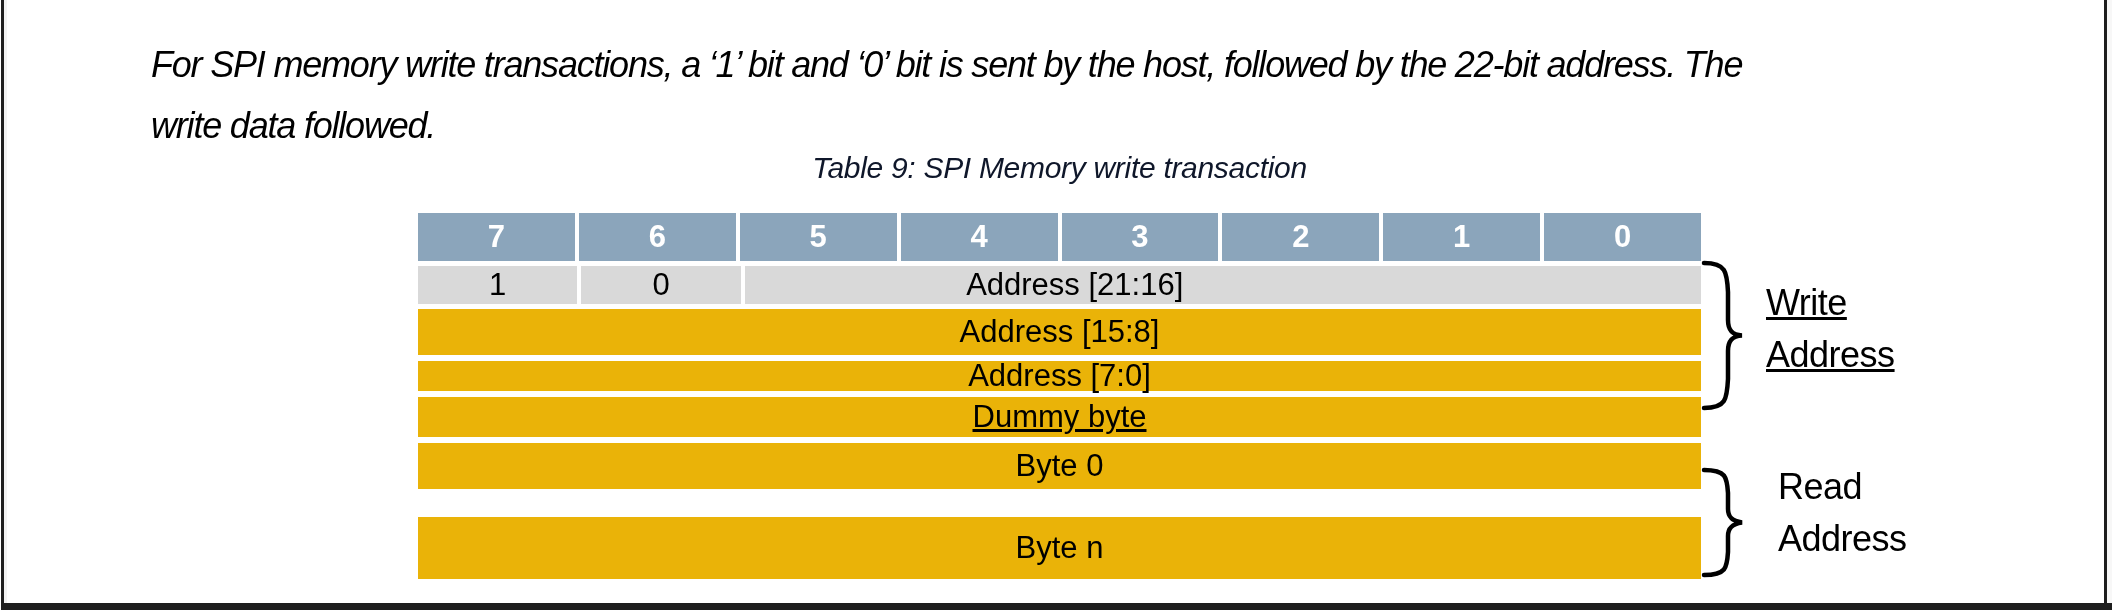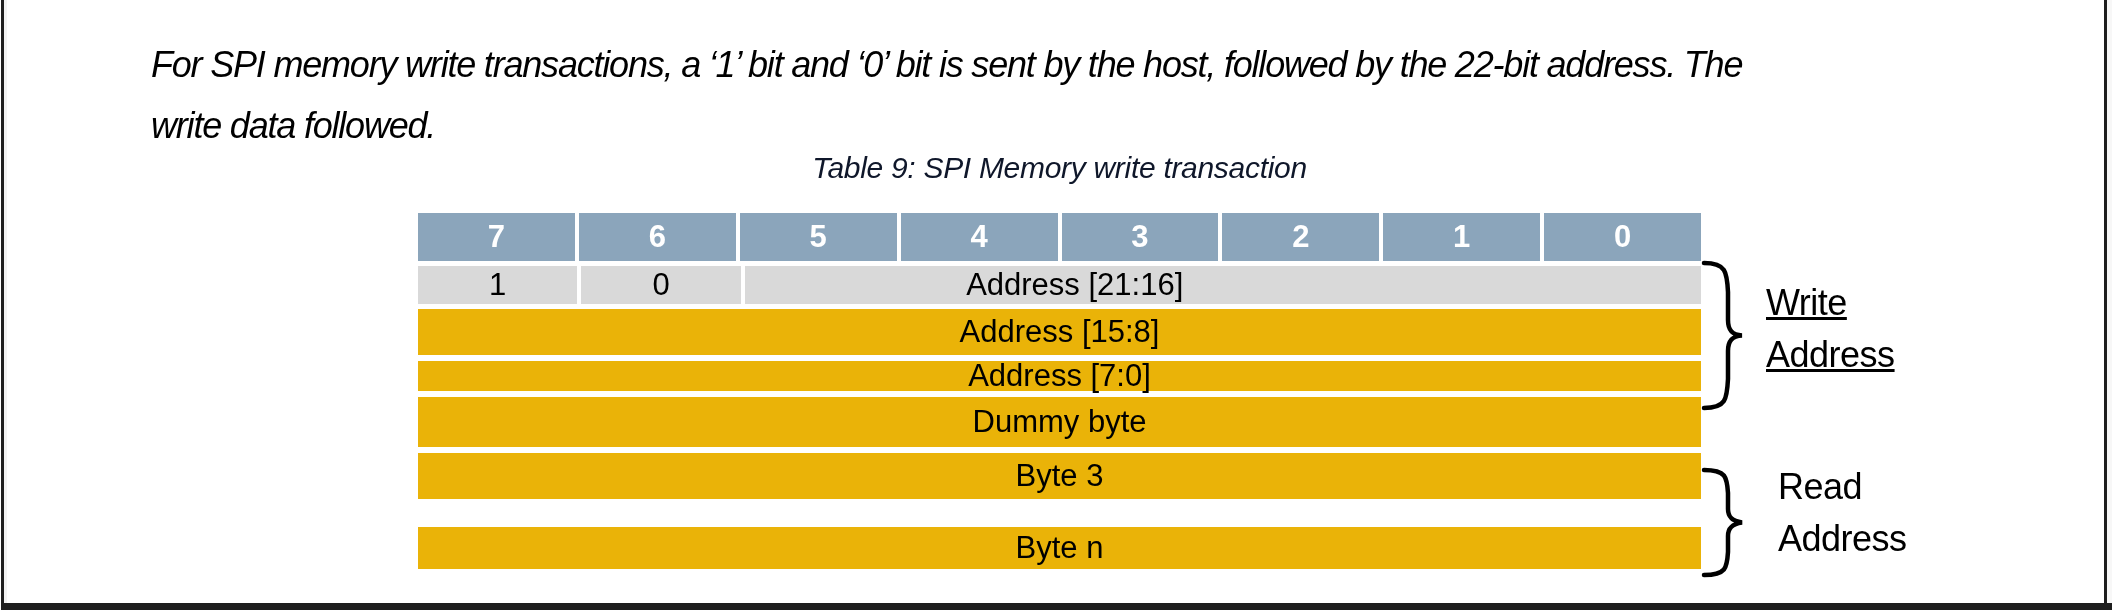--- a/index.html
+++ b/index.html
@@ -51,23 +51,23 @@
     background:transparent;
   }
   .row-split .cell{
     background:#d9d9d9;display:flex;align-items:center;justify-content:center;
     font-size:31px;
   }
   .row-split .cell.merged{padding-right:33.5%;padding-left:24px;}
   .r1{margin-top:5px;height:38px;}
   .r2{margin-top:5px;height:46px;}
   .r3{margin-top:6px;height:30px;}
-  .r4{margin-top:6px;height:50px;}
+  .r4{margin-top:6px;height:40px;text-decoration:underline;}
   .r5{margin-top:6px;height:46px;}
-  .r6{margin-top:28px;height:42px;}
+  .r6{margin-top:28px;height:62px;}
 
   
   .brace{position:absolute;}
   .brace svg{display:block;}
   .side-label{
     position:absolute;font-size:36px;line-height:52px;width:170px;
     letter-spacing:-0.5px;
   }
   .label-write{left:1766px;top:277px;text-decoration:underline;}
   .label-read{left:1778px;top:461px;}
@@ -104,21 +104,21 @@
 
     <div class="row-split r1">
       <div class="cell">1</div>
       <div class="cell">0</div>
       <div class="cell merged">Address [21:16]</div>
     </div>
 
     <div class="trow r2">Address [15:8]</div>
     <div class="trow r3">Address [7:0]</div>
     <div class="trow r4">Dummy byte</div>
-    <div class="trow r5">Byte 3</div>
+    <div class="trow r5">Byte 0</div>
     <div class="trow r6">Byte n</div>
   </div>
 
   <div class="brace" style="left:1700px;top:258px;">
     <svg width="46" height="155" viewBox="0 0 46 155" fill="none" xmlns="http://www.w3.org/2000/svg">
       <path d="M 4 5 C 26 5, 27 14, 28 34 L 28 62 C 28 72, 32 77, 42 77.5 C 32 78, 28 83, 28 93 L 28 121 C 27 141, 26 150, 4 150" stroke="#000000" stroke-width="4.5" stroke-linecap="round" fill="none"></path>
     </svg>
   </div>
 
   <div class="side-label label-write">Write Address</div>

